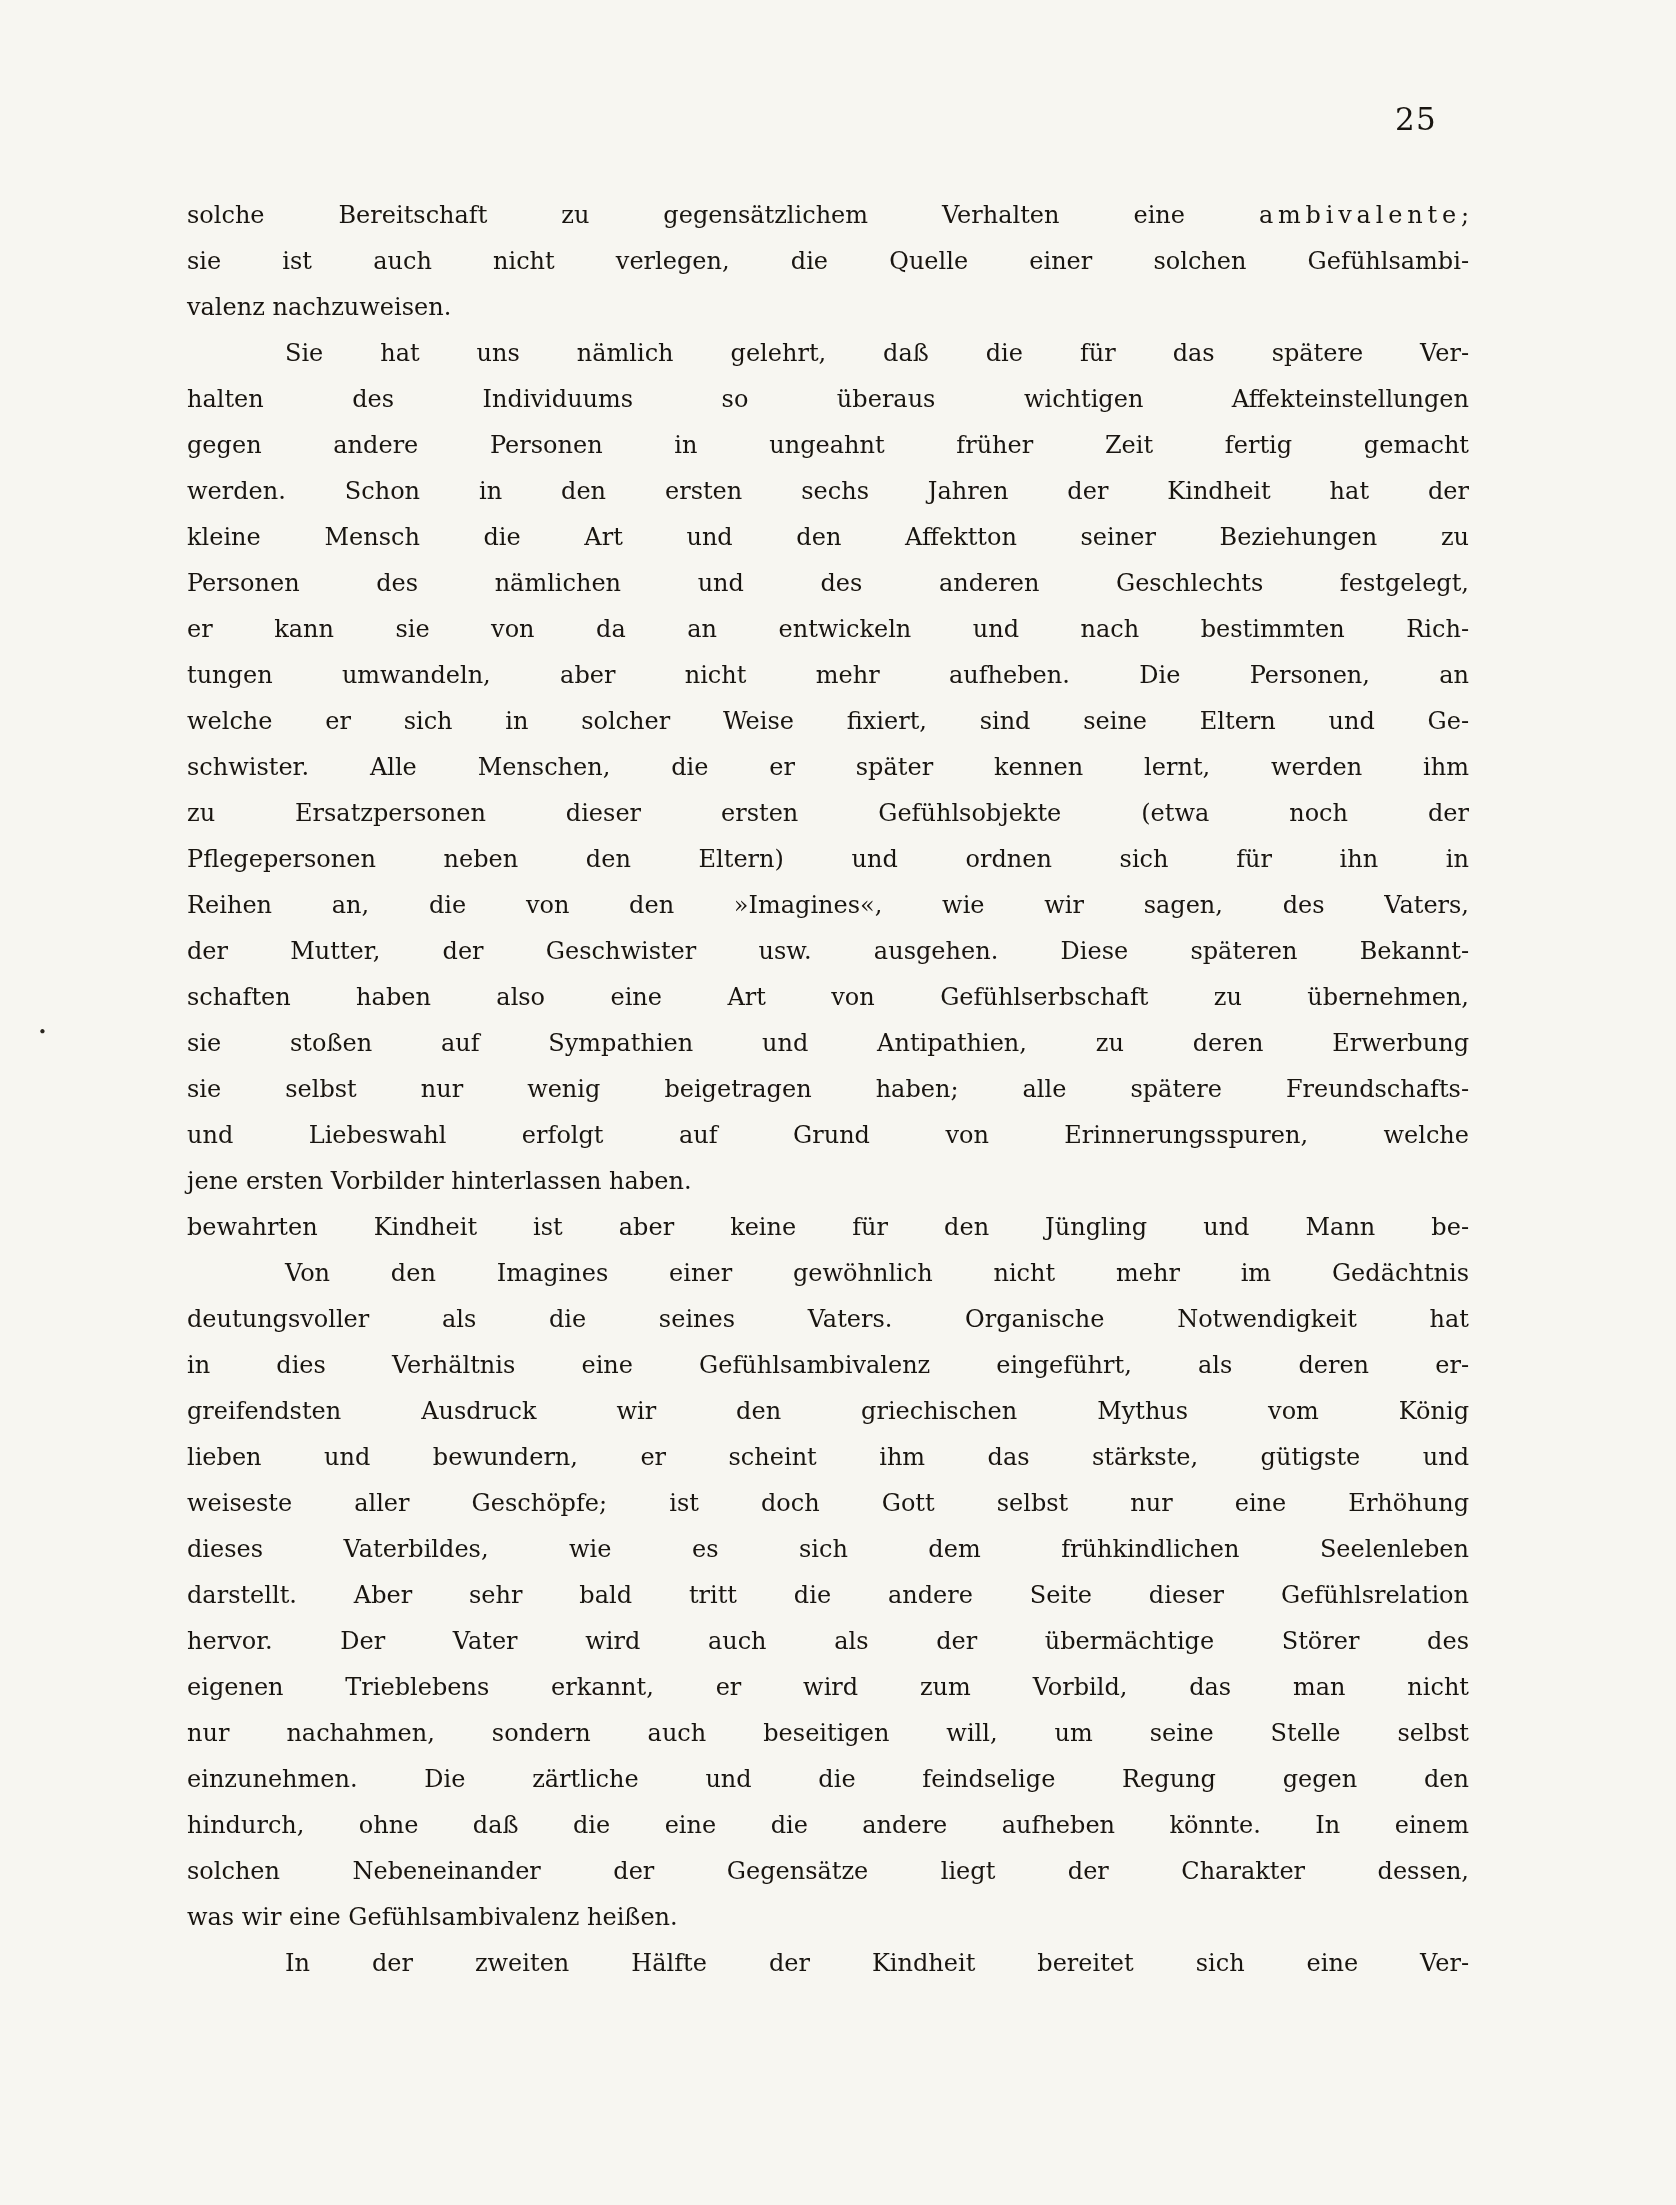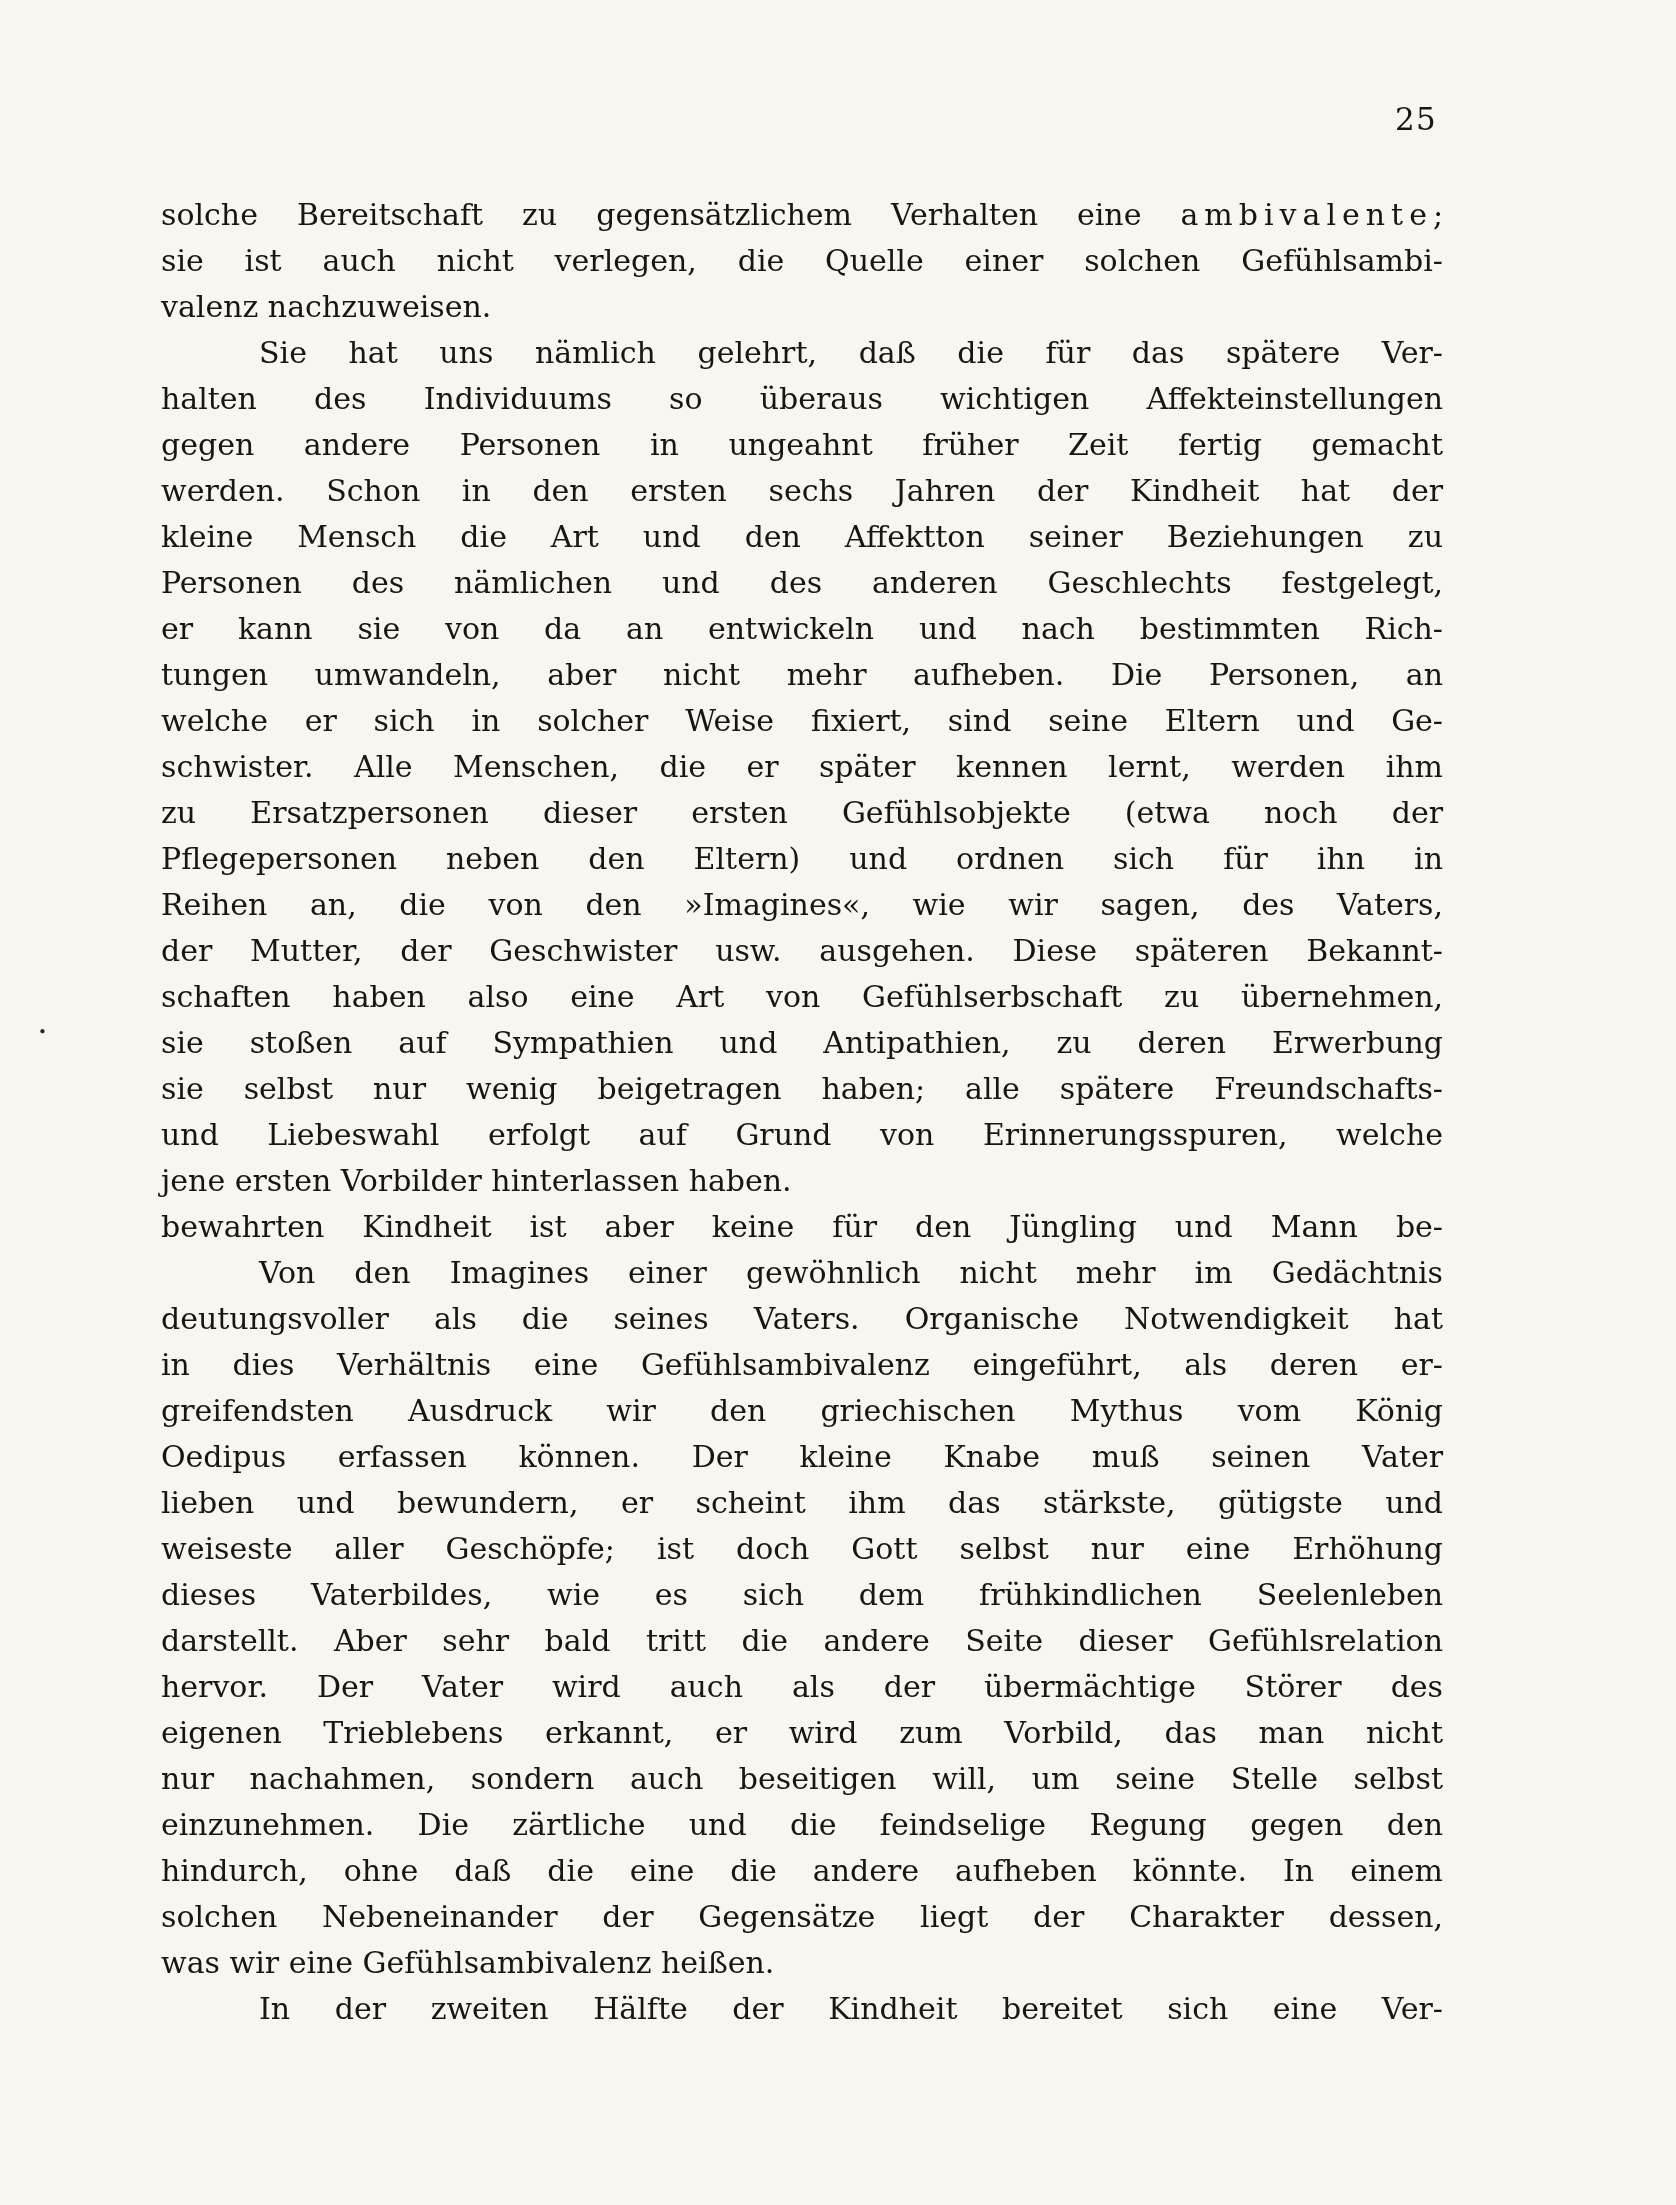--- a/index.html
+++ b/index.html
@@ -20,24 +20,24 @@
     position: absolute;
     left: 172px;
     top: 101px;
     width: 1265px;
     text-align: right;
     font-size: 31px;
     letter-spacing: 1.3px;
   }
   .text-block {
     position: absolute;
-    left: 161px;
+    left: 187px;
     top: 192px;
     width: 1282px;
-    font-size: 30px;
+    font-size: 24px;
     line-height: 46px;
   }
   .para { margin: 0; padding: 0; }
   .line {
     text-align: justify;
     text-align-last: justify;
   }
   .line.last {
     text-align: justify;
     text-align-last: left;
@@ -94,21 +94,20 @@
       <div class="line">und Liebeswahl erfolgt auf Grund von Erinnerungsspuren, welche</div>
       <div class="line last">jene ersten Vorbilder hinterlassen haben.</div>
     </div>
 
     <div class="para">
       <div class="line">bewahrten Kindheit ist aber keine für den Jüngling und Mann be-</div>
       <div class="line indent">Von den Imagines einer gewöhnlich nicht mehr im Gedächtnis</div>
       <div class="line">deutungsvoller als die seines Vaters. Organische Notwendigkeit hat</div>
       <div class="line">in dies Verhältnis eine Gefühlsambivalenz eingeführt, als deren er-</div>
       <div class="line">greifendsten Ausdruck wir den griechischen Mythus vom König</div>
-      <div class="line">Oedipus erfassen können. Der kleine Knabe muß seinen Vater</div>
       <div class="line">lieben und bewundern, er scheint ihm das stärkste, gütigste und</div>
       <div class="line">weiseste aller Geschöpfe; ist doch Gott selbst nur eine Erhöhung</div>
       <div class="line">dieses Vaterbildes, wie es sich dem frühkindlichen Seelenleben</div>
       <div class="line">darstellt. Aber sehr bald tritt die andere Seite dieser Gefühlsrelation</div>
       <div class="line">hervor. Der Vater wird auch als der übermächtige Störer des</div>
       <div class="line">eigenen Trieblebens erkannt, er wird zum Vorbild, das man nicht</div>
       <div class="line">nur nachahmen, sondern auch beseitigen will, um seine Stelle selbst</div>
       <div class="line">einzunehmen. Die zärtliche und die feindselige Regung gegen den</div>
       <div class="line">hindurch, ohne daß die eine die andere aufheben könnte. In einem</div>
       <div class="line">solchen Nebeneinander der Gegensätze liegt der Charakter dessen,</div>

